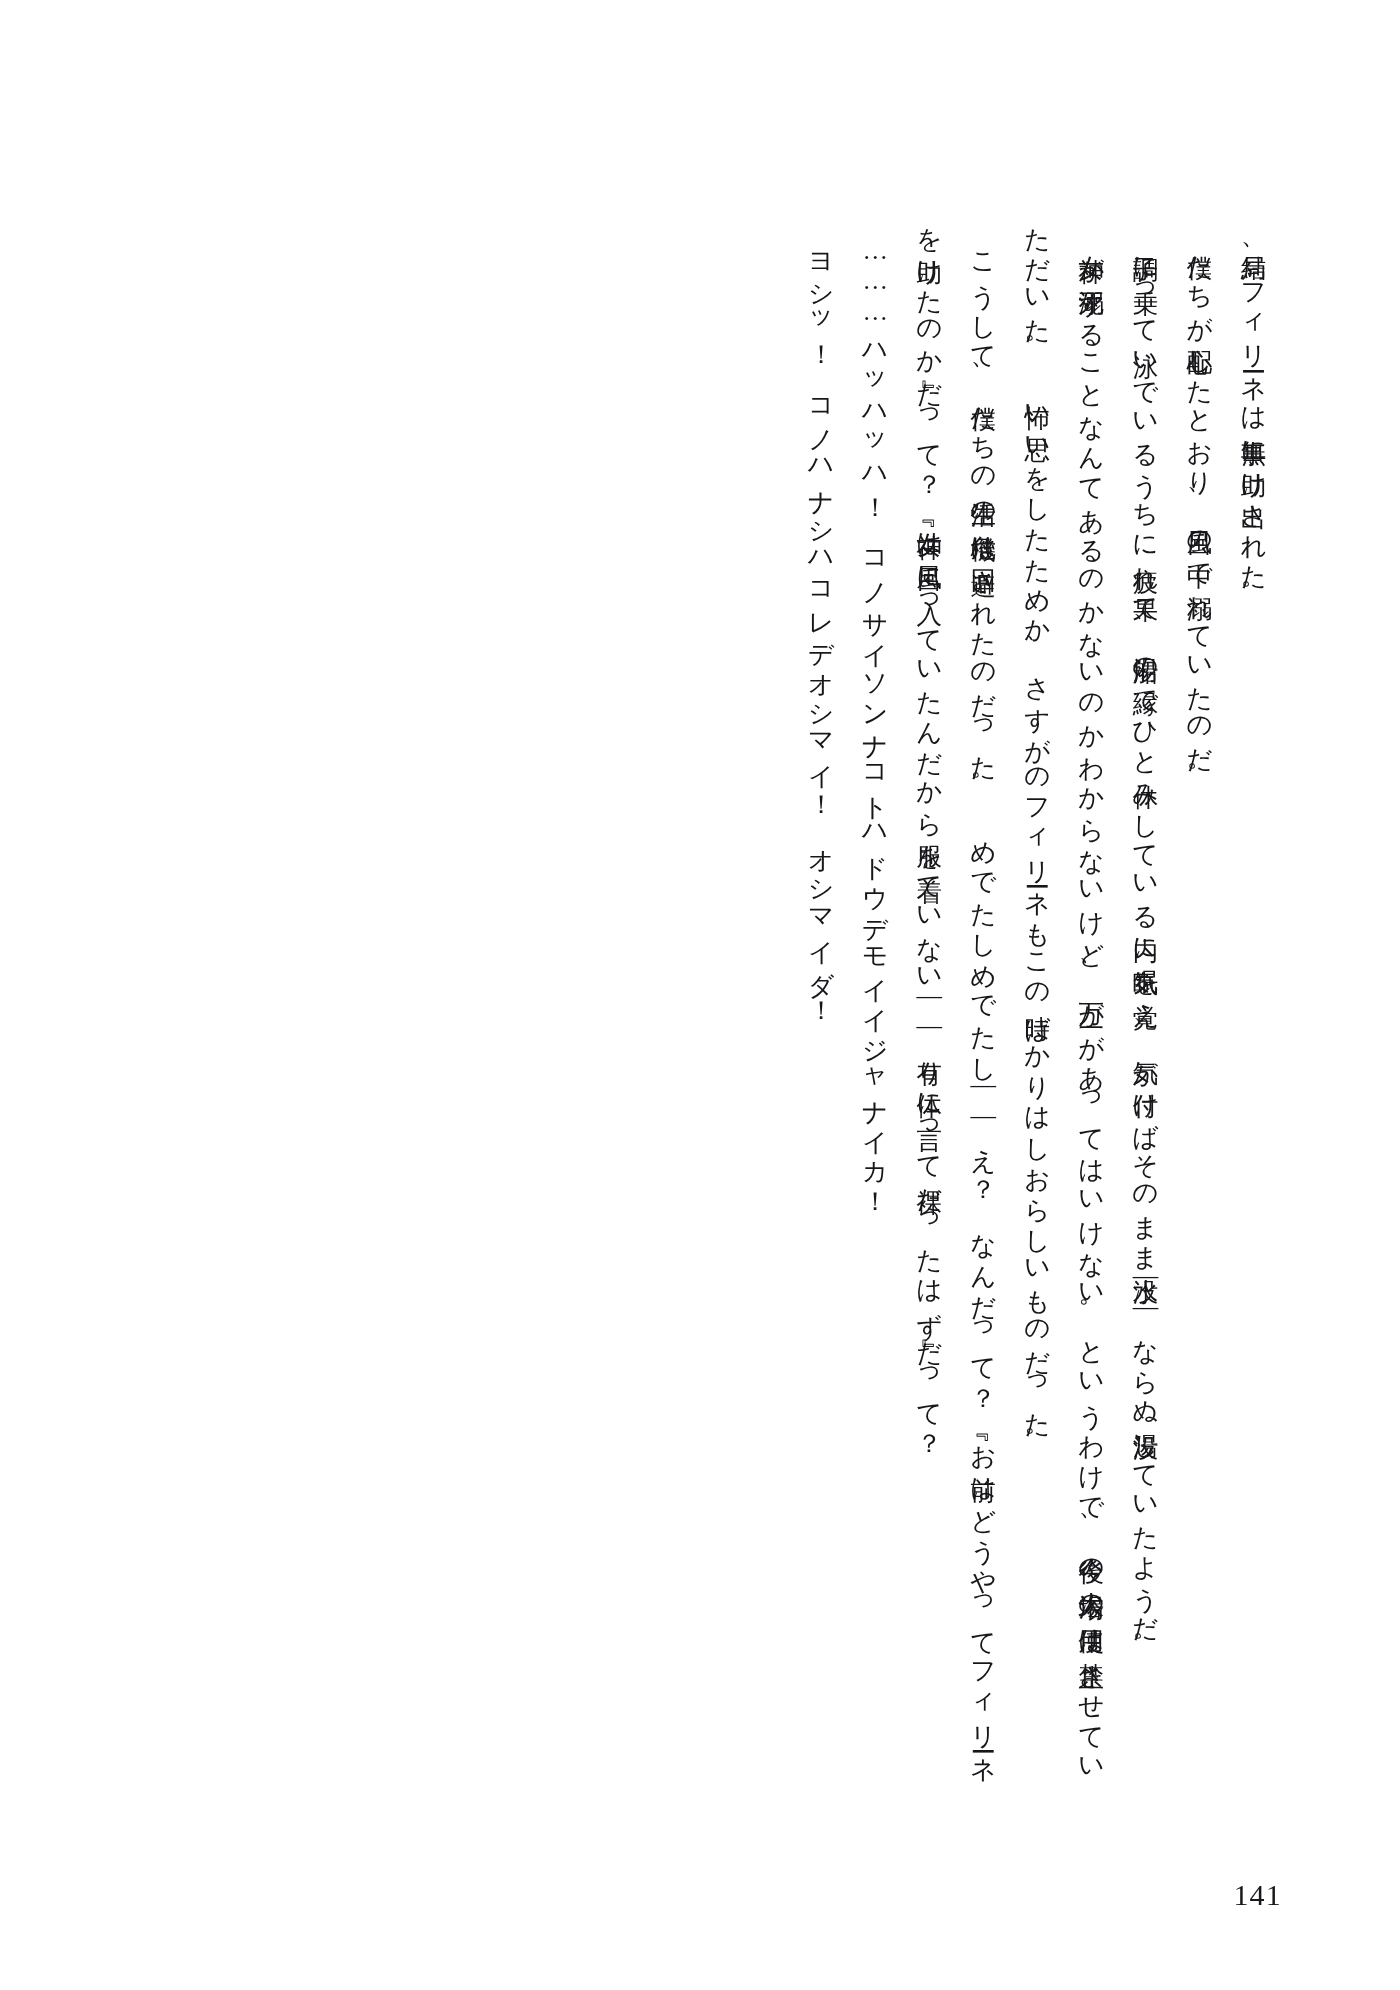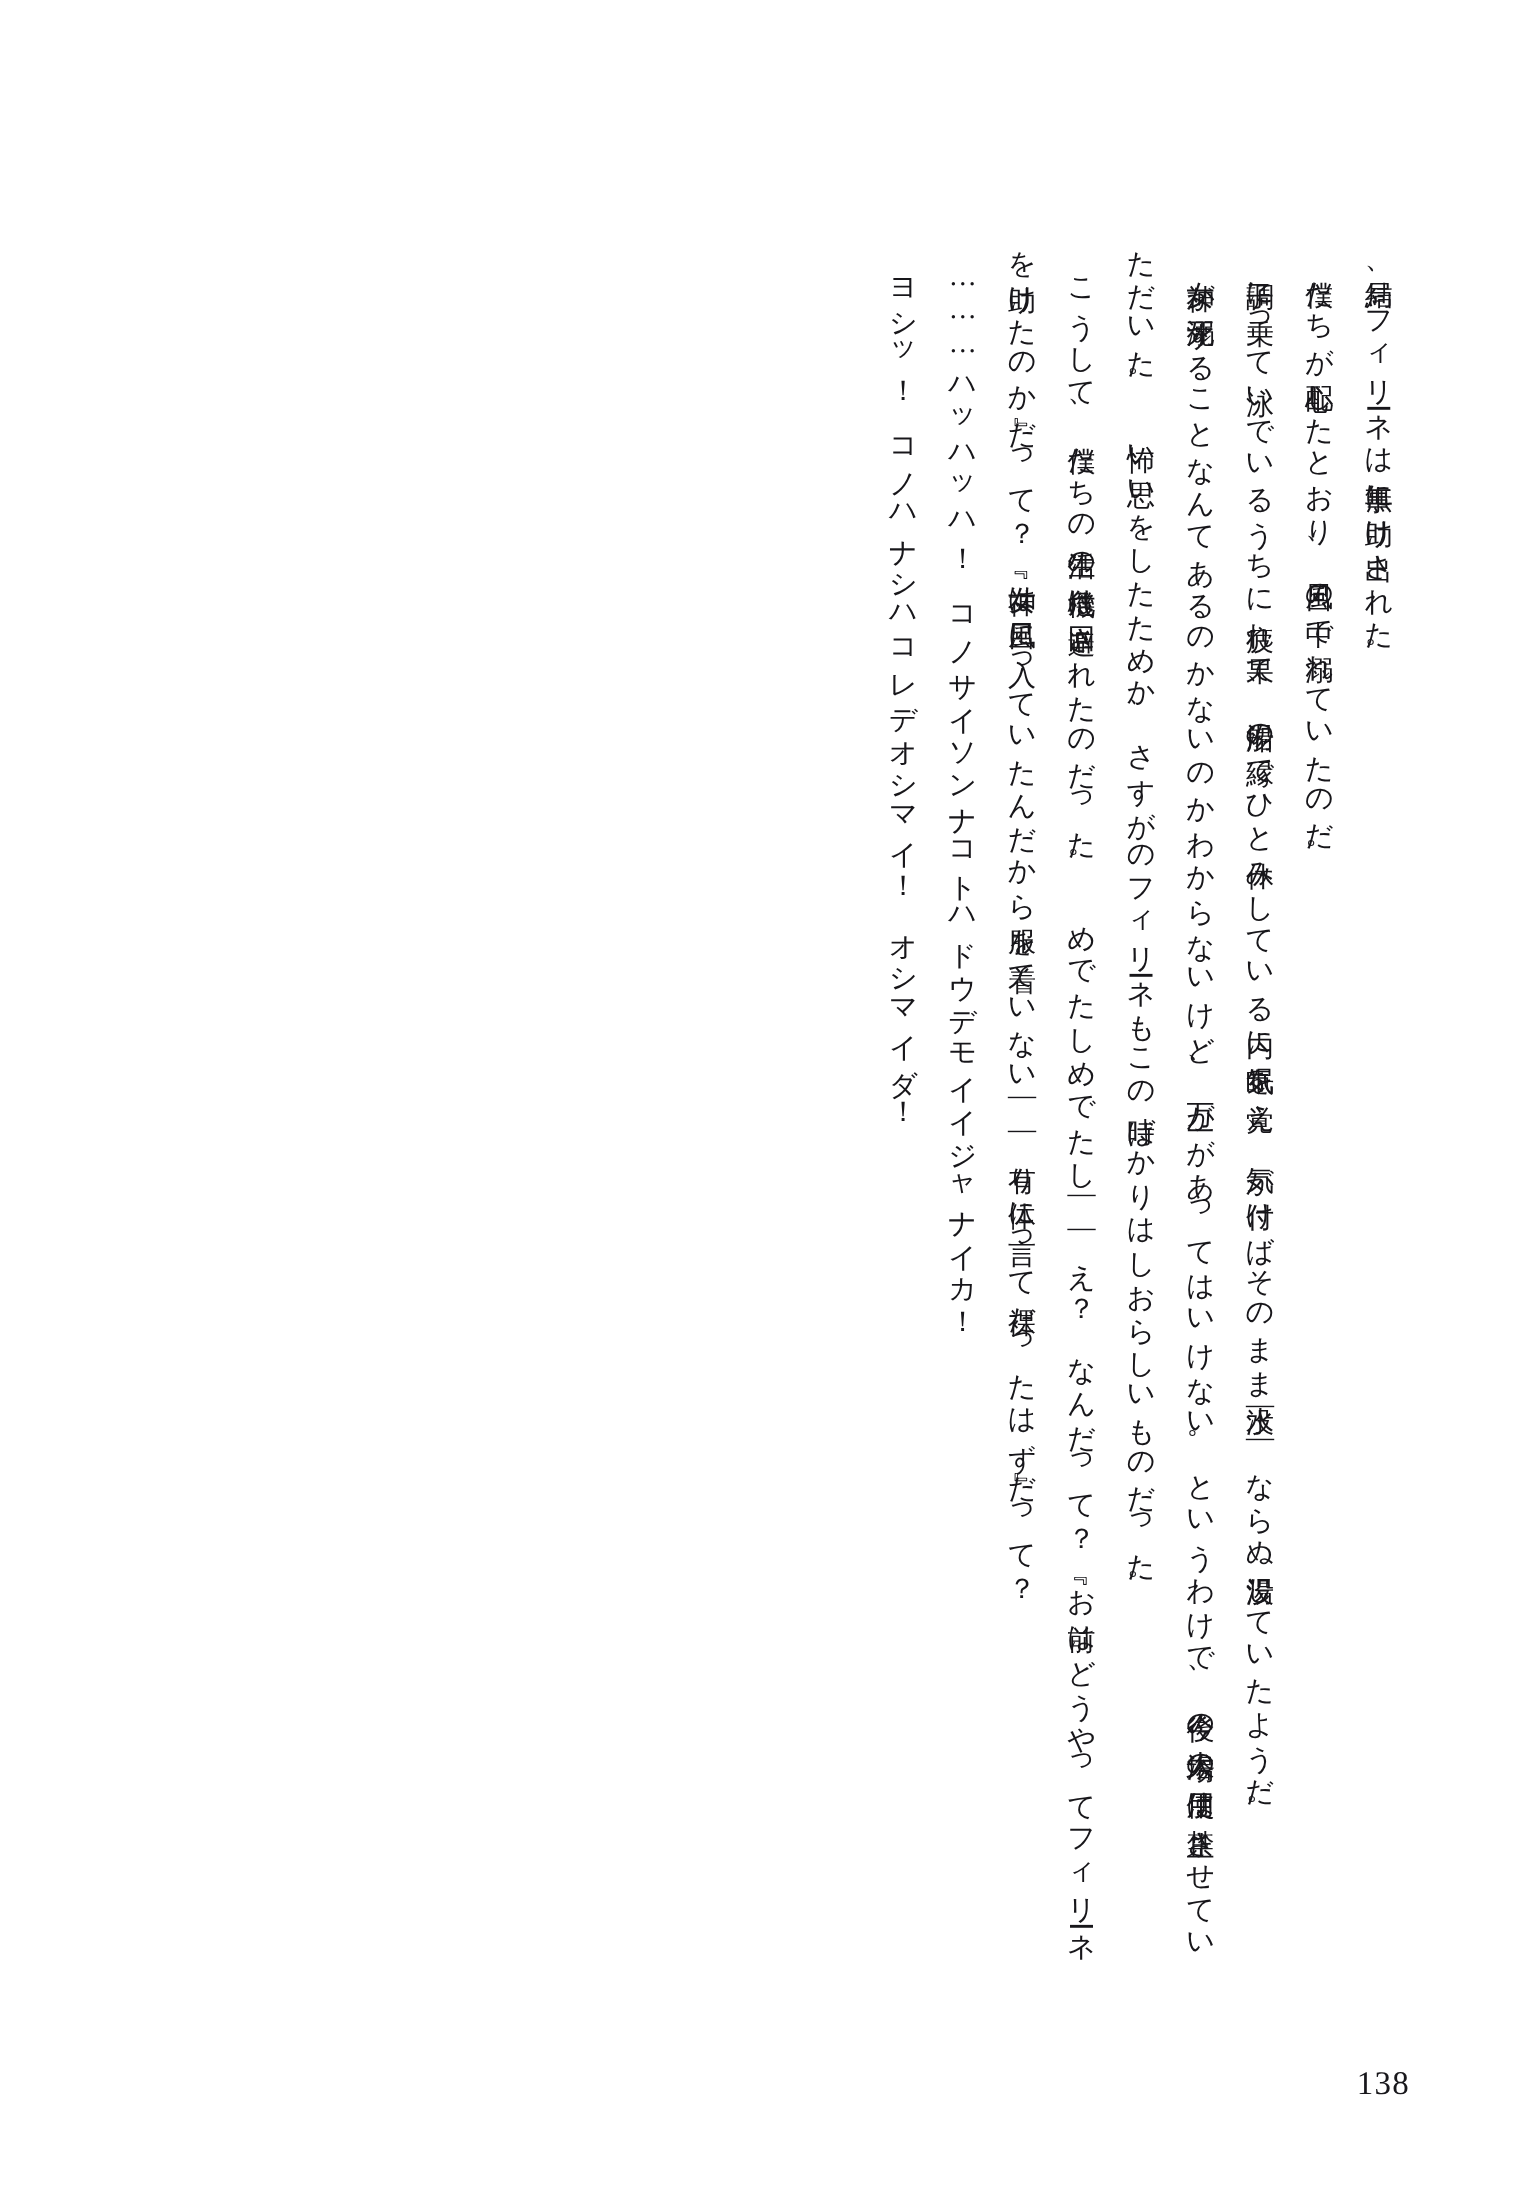--- a/index.html
+++ b/index.html
@@ -57,15 +57,15 @@
   <div class="text-block">
     <p class="para">結局、フィリーネは無事に助け出された。</p>
     <p class="para">僕たちが心配したとおり、風呂の中で溺れていたのだ。</p>
     <p class="para">調子に乗って泳いでいるうちに疲れ果て、湯船の縁でひと休みしている内に眠気を覚え、気が付けばそのまま水没——ならぬ湯没していたようだ。</p>
     <p class="para">女神が溺死することなんてあるのかないのかわからないけど、万が一があってはいけない。というわけで、今後の大浴場の使用は禁止させていただいた。　怖い思いをしたためか、さすがのフィリーネもこの時ばかりはしおらしいものだった。</p>
     <p class="para">こうして、僕たちの生活の危機は回避されたのだった。　めでたしめでたし——え？　なんだって？　『お前はどうやってフィリーネを助けたのか』だって？　『女神は風呂に入っていたんだから服を着ていない——有り体に言って裸だったはず』だって？</p>
     <p class="para">………ハッハッハ！　コノサイソンナコトハドウデモイイジャナイカ！</p>
     <p class="para">ヨシッ！　コノハナシハコレデオシマイ！　オシマイダ！</p>
   </div>
 
-  <div class="page-number">138</div>
+  <div class="page-number">141</div>
 
 </div>
 
 </body></html>

